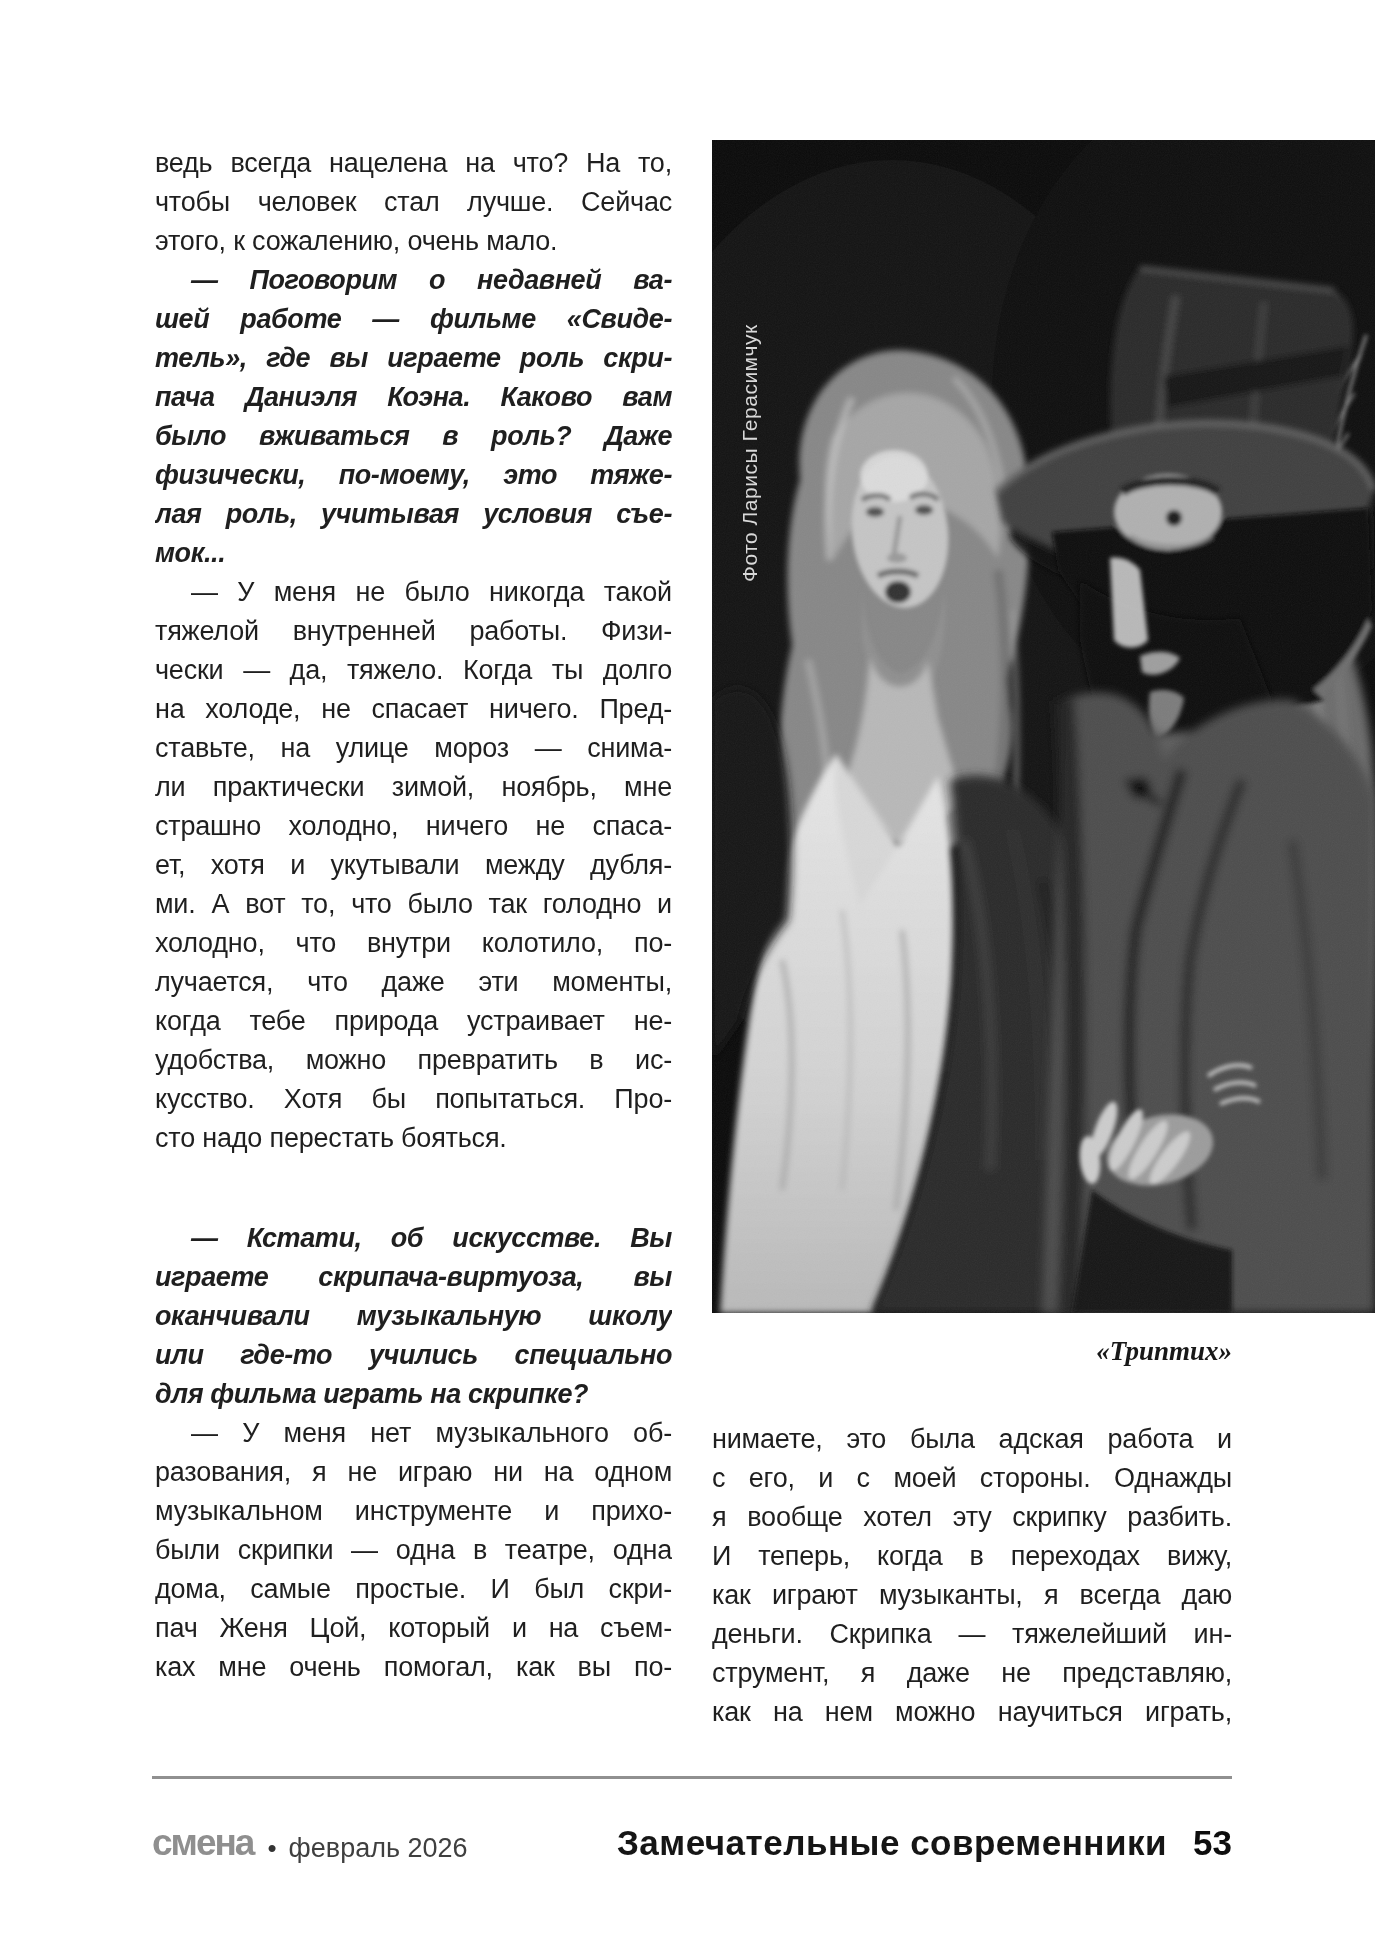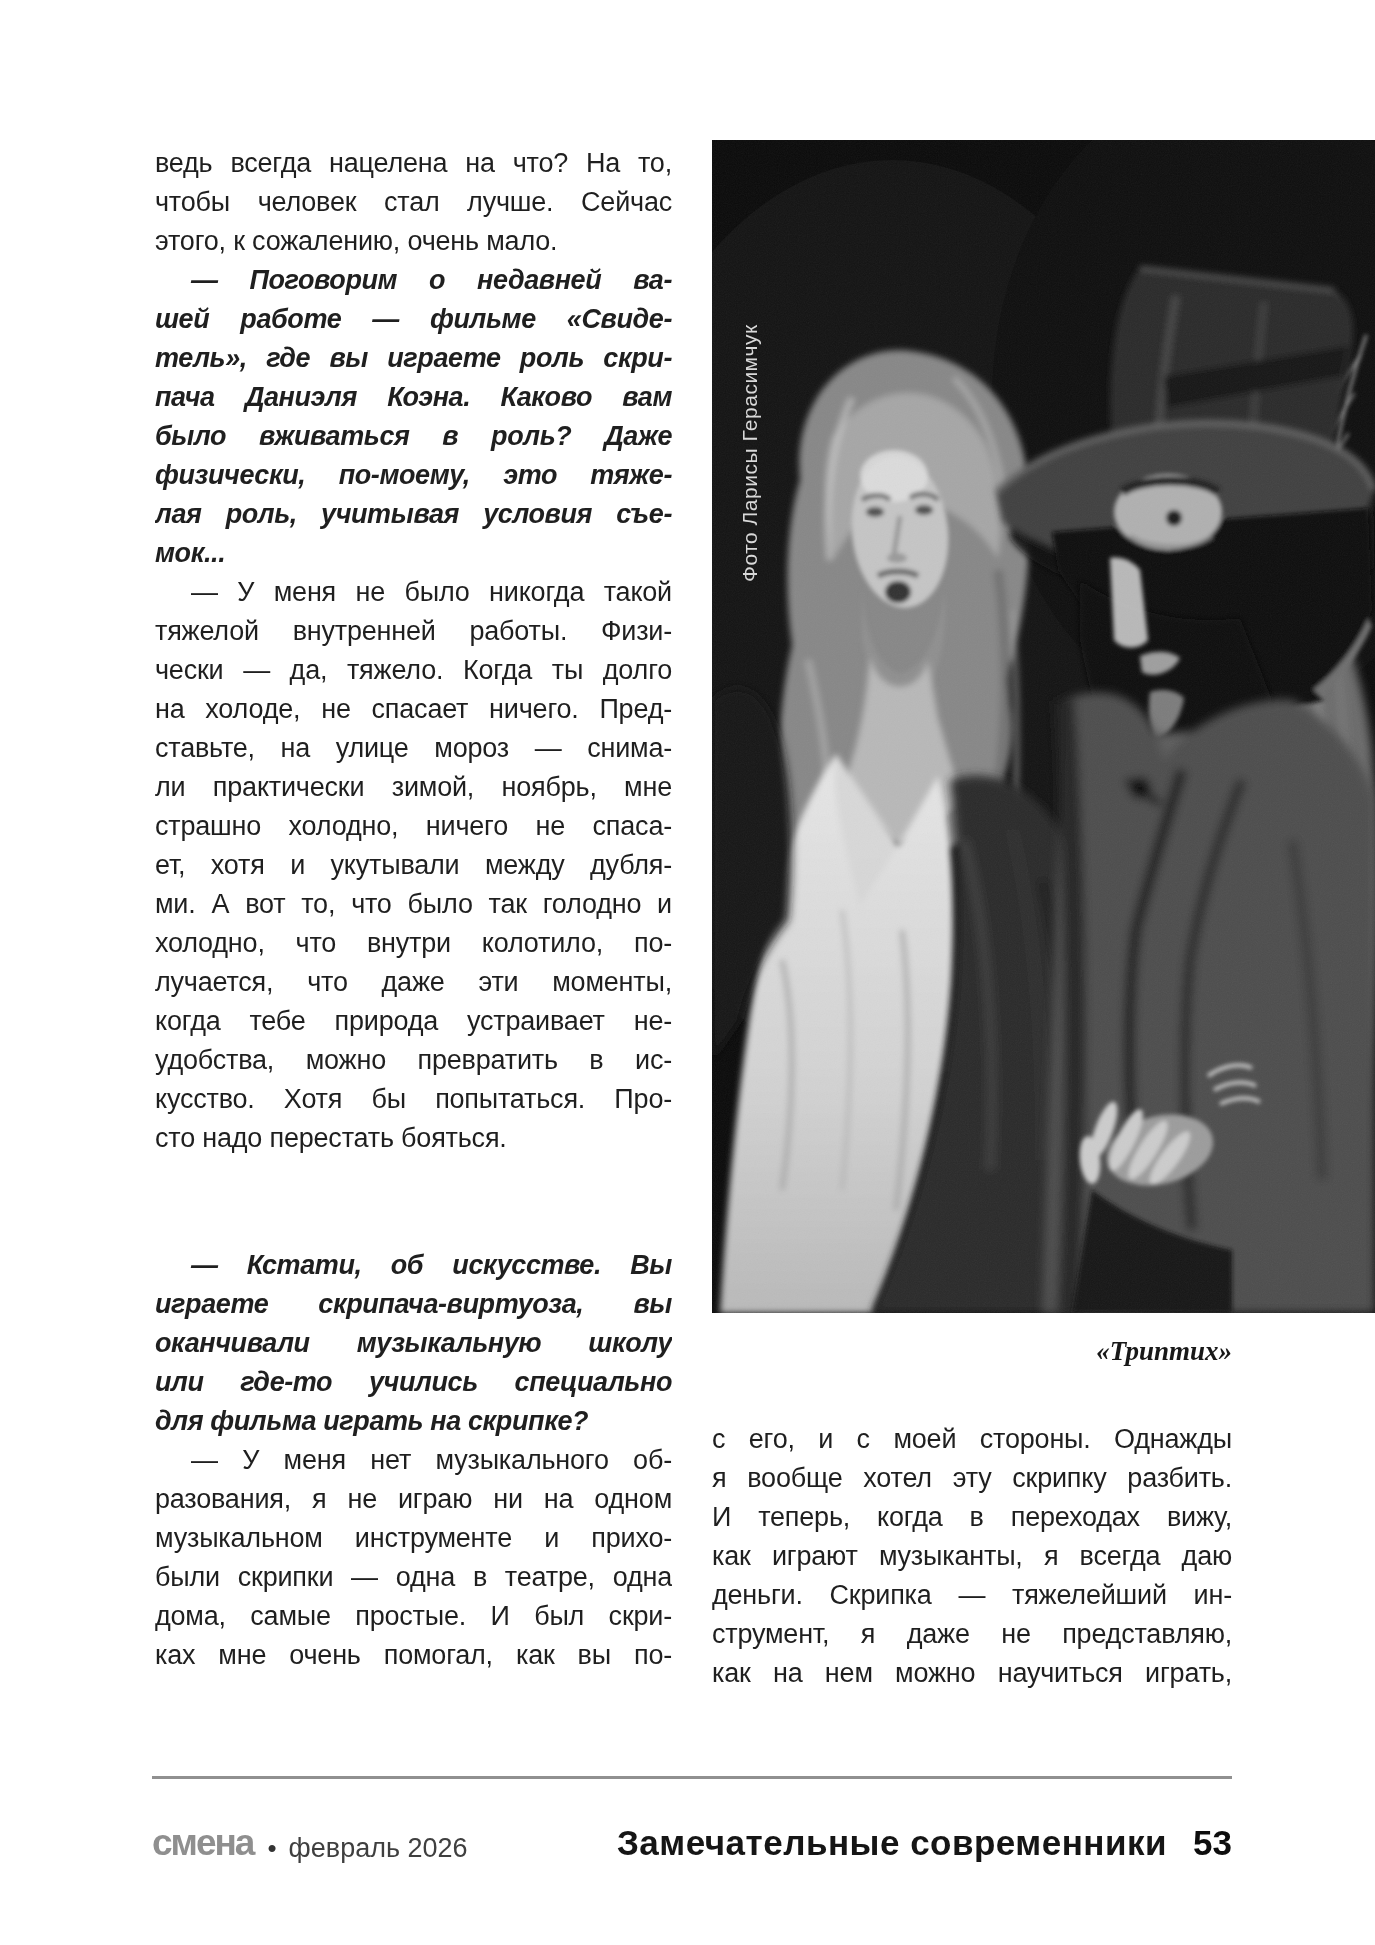--- a/index.html
+++ b/index.html
@@ -7,21 +7,21 @@
     position:relative; width:1375px; height:1945px;
     background:#ffffff; overflow:hidden;
     font-family:"Liberation Sans","DejaVu Sans",sans-serif;
     color:#1f1f1f;
   }
   
   .column{position:absolute; font-size:27px; letter-spacing:-0.2px;}
   .column.left{left:155px; top:144px; width:517px;}
   .column.right{left:712px; top:1420px; width:520px;}
   .para{margin:0;}
-  .para.gap{margin-top:88px;}
+  .para.gap{margin-top:61px;}
   .para.qa .line{font-weight:bold; font-style:italic; letter-spacing:-0.4px;}
   .line{
     height:39px; line-height:39px; overflow:hidden;
     text-align:justify; text-align-last:justify;
   }
   .line.lastleft{text-align-last:left;}
   .line.indent{text-indent:36px;}
   
   .photo{position:absolute; left:712px; top:140px; width:663px; height:1173px; background:#0a0a0a;}
   .photo svg{position:absolute; left:0; top:0;}
@@ -94,20 +94,21 @@
         <div class="line">оканчивали музыкальную школу</div>
         <div class="line">или где-то учились специально</div>
         <div class="line lastleft">для фильма играть на скрипке?</div>
       </div>
       <div class="para">
         <div class="line indent">— У меня нет музыкального об-</div>
         <div class="line">разования, я не играю ни на одном</div>
         <div class="line">музыкальном инструменте и прихо-</div>
         <div class="line">были скрипки — одна в театре, одна</div>
         <div class="line">дома, самые простые. И был скри-</div>
+        <div class="line">пач Женя Цой, который и на съем-</div>
         <div class="line">ках мне очень помогал, как вы по-</div>
       </div>
     </div>
 
   <div class="photo">
     <svg width="663" height="1173" viewBox="0 0 663 1173">
       <defs>
         <filter id="b2" x="-20%" y="-20%" width="140%" height="140%">
             <feGaussianBlur stdDeviation="2"></feGaussianBlur>
           </filter>
@@ -257,20 +258,21 @@
 
       <rect width="663" height="1173" filter="url(#grain)" opacity="0.07"></rect>
     </svg>
     <span class="credit">Фото Ларисы Герасимчук</span>
   </div>
 
   <div class="caption">«Триптих»</div>
 
   <div class="column right">
       <div class="para">
+        <div class="line">нимаете, это была адская работа и</div>
         <div class="line">с его, и с моей стороны. Однажды</div>
         <div class="line">я вообще хотел эту скрипку разбить.</div>
         <div class="line">И теперь, когда в переходах вижу,</div>
         <div class="line">как играют музыканты, я всегда даю</div>
         <div class="line">деньги. Скрипка — тяжелейший ин-</div>
         <div class="line">струмент, я даже не представляю,</div>
         <div class="line">как на нем можно научиться играть,</div>
       </div>
     </div>
 

